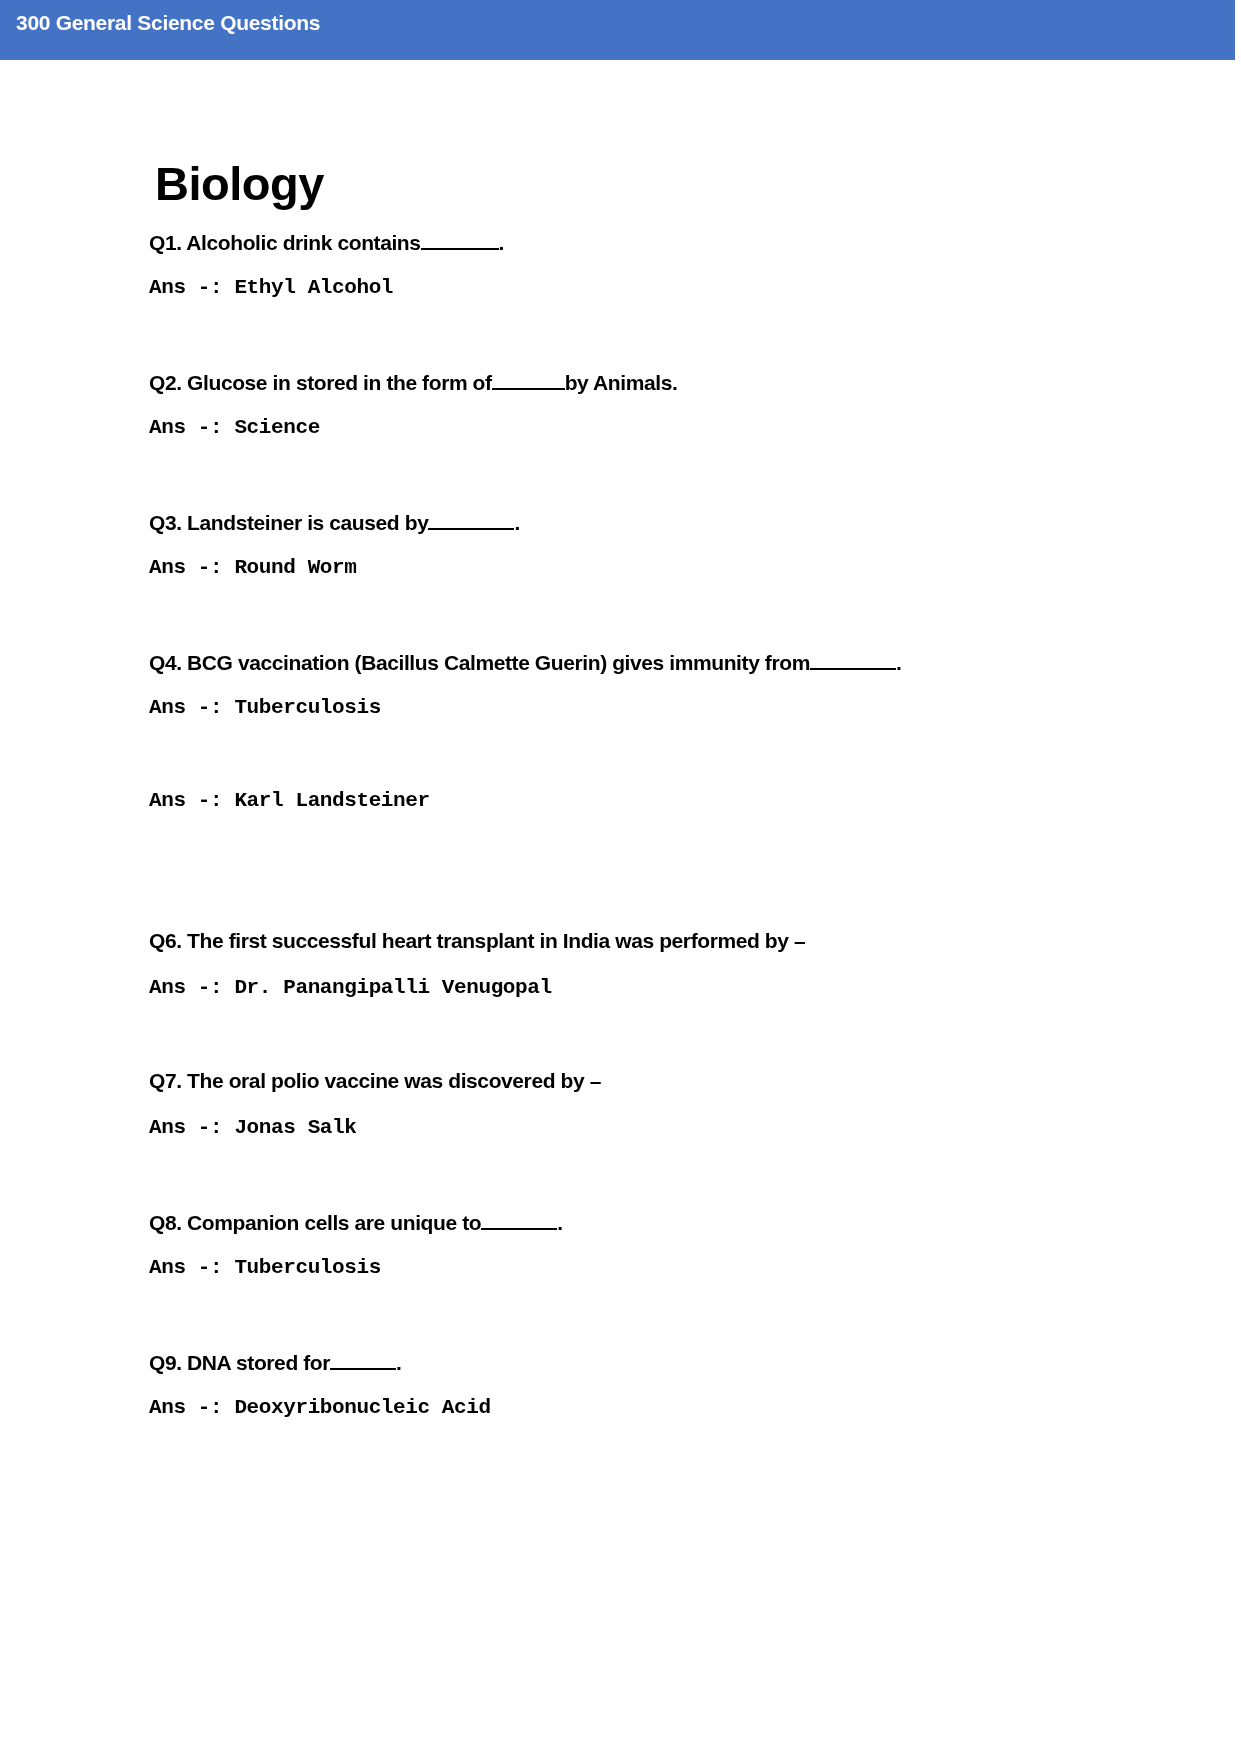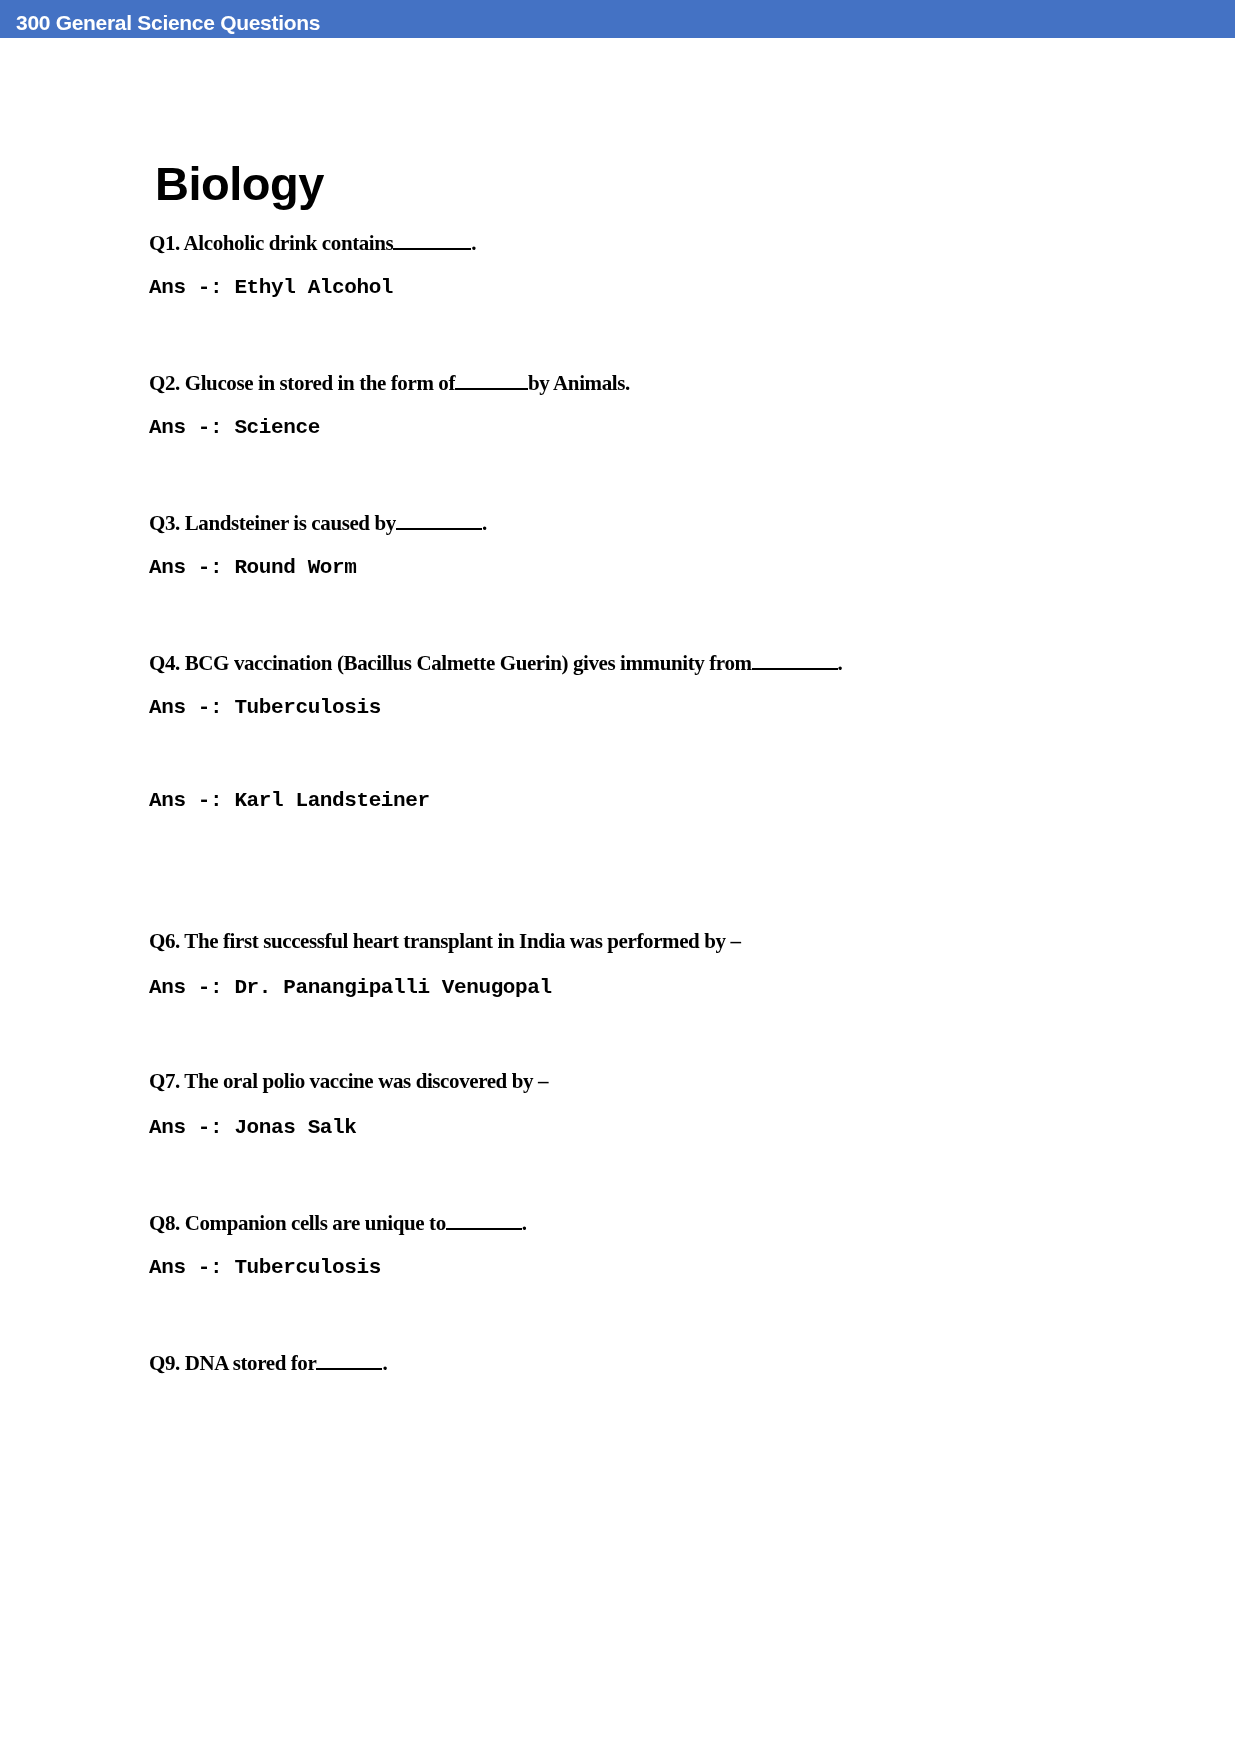--- a/index.html
+++ b/index.html
@@ -13,21 +13,21 @@
       position: relative;
       overflow: hidden;
       font-family: "Liberation Sans", "DejaVu Sans", sans-serif;
       color: #000000;
     }
     .header-bar {
       position: absolute;
       left: 0;
       top: 0;
       width: 1235px;
-      height: 38px;
+      height: 60px;
       background: #4472c4;
     }
     .header-title {
       position: absolute;
       left: 16px;
       top: 11px;
       font-size: 21px;
       font-weight: bold;
       color: #ffffff;
       letter-spacing: -0.3px;
@@ -52,21 +52,20 @@
     }
     .question, .answer {
       font-size: 21px;
       font-weight: bold;
       line-height: 26px;
       white-space: nowrap;
       letter-spacing: -0.4px;
     }
     .question {
       height: 47px;
-      font-family: Liberation Serif, serif;
     }
     .answer {
       height: 26px;
       font-family: Liberation Mono, monospace;
     }
     .blank {
       display: inline-block;
       border-bottom: 2px solid #000;
       height: 20px;
       vertical-align: baseline;
@@ -116,15 +115,16 @@
     <div class="answer">Ans -: Jonas Salk</div>
   </div>
 
   <div class="qa">
     <div class="question"><span>Q8. Companion cells are unique to</span><span class="blank" style="width:76px"></span><span>.</span></div>
     <div class="answer">Ans -: Tuberculosis</div>
   </div>
 
   <div class="qa">
     <div class="question"><span>Q9. DNA stored for</span><span class="blank" style="width:66px"></span><span>.</span></div>
+    <div class="answer">Ans -: Deoxyribonucleic Acid</div>
   </div>
 
 </div>
 
 </body></html>

